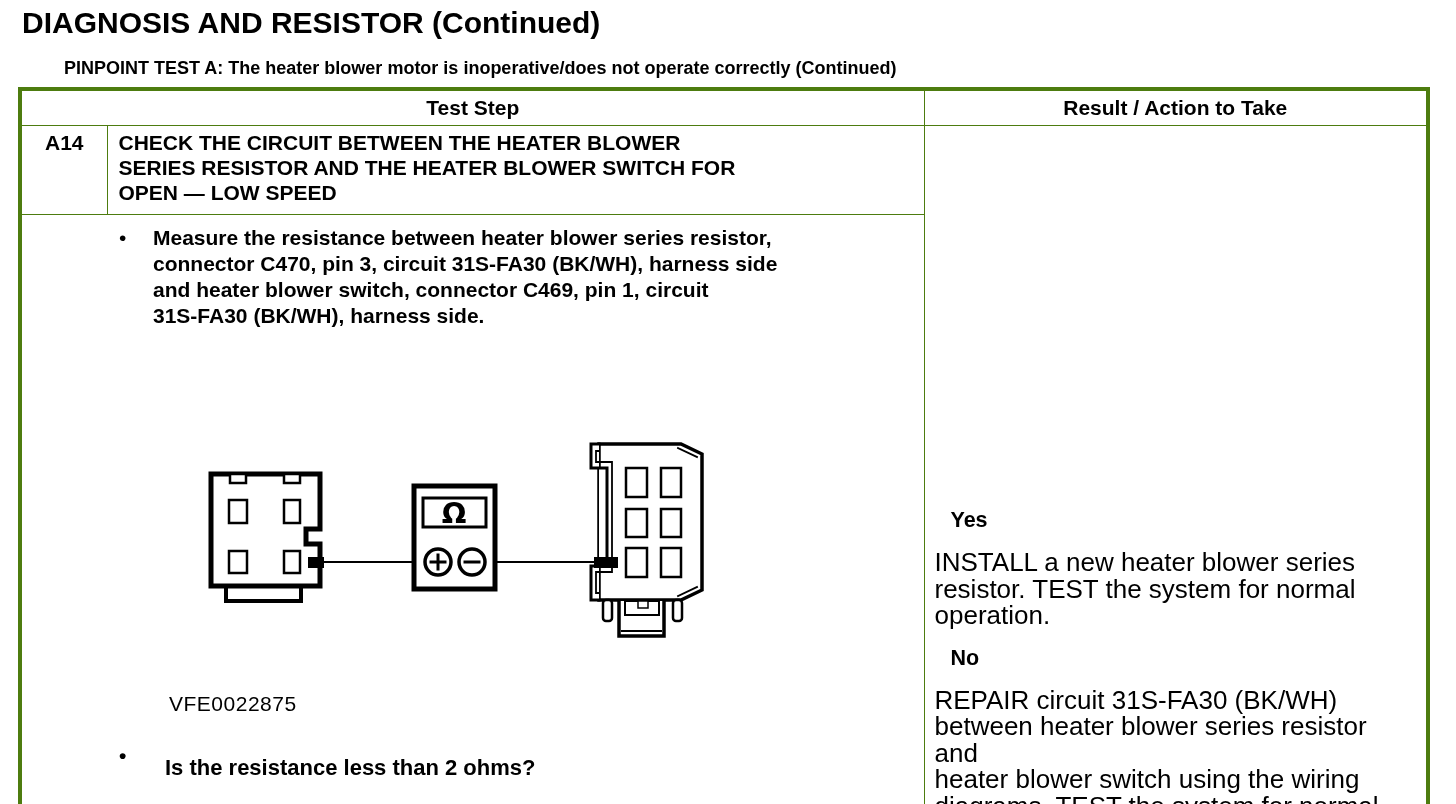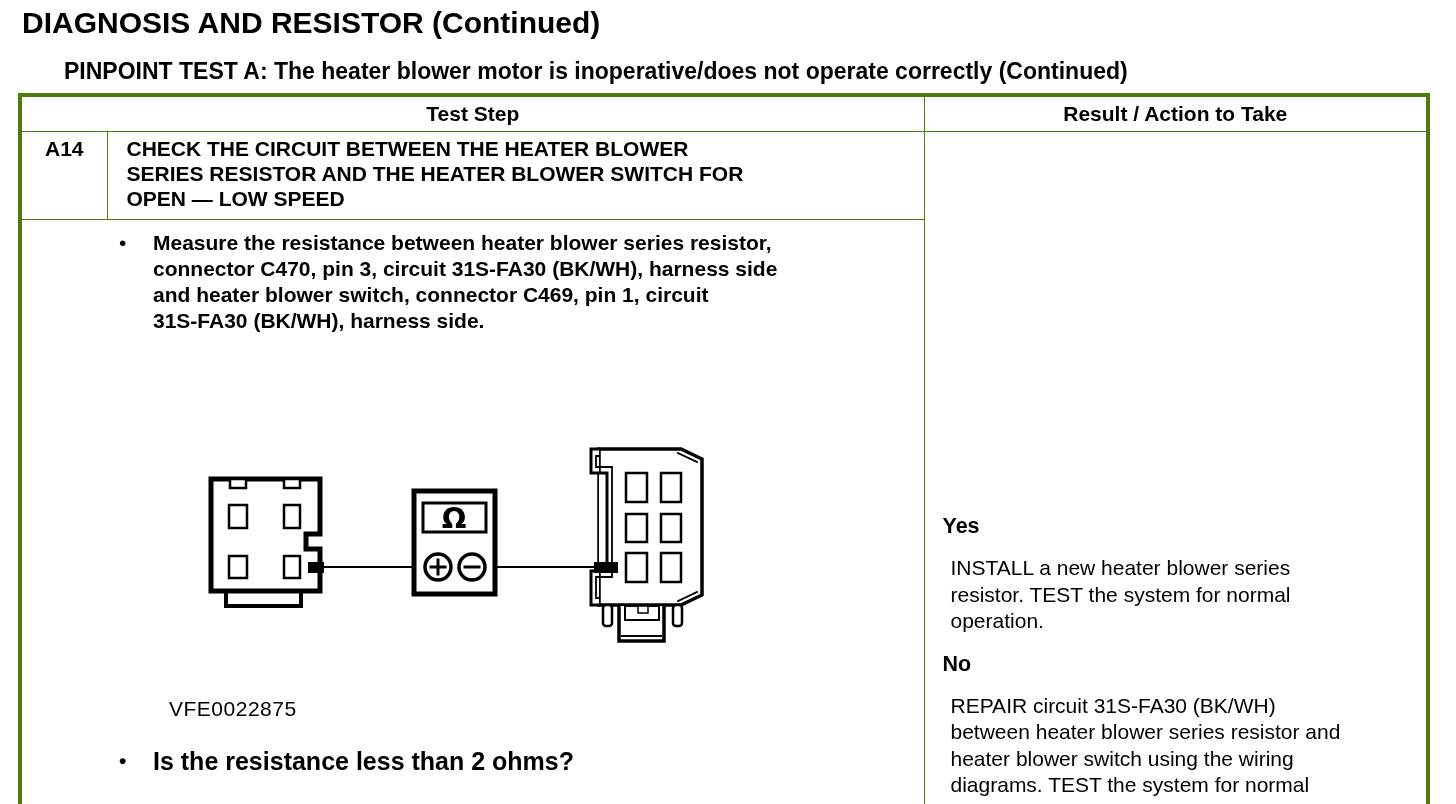--- a/index.html
+++ b/index.html
@@ -7,67 +7,67 @@
     width:1456px;height:804px;overflow:hidden;
     font-family:"Liberation Sans",sans-serif;color:#000;
     -webkit-font-smoothing:antialiased;
   }
   .page-title{
     margin:6px 0 0 22px;
     font-size:30px;font-weight:700;letter-spacing:0px;
   }
   .page-subtitle{
     margin:18px 0 0 64px;
-    font-size:23px;font-weight:700;
+    font-size:18px;font-weight:700;
   }
   table.pinpoint{
     border-collapse:collapse;table-layout:fixed;
     margin:8px 0 0 18px;width:1408px;
   }
   table.pinpoint,table.pinpoint th,table.pinpoint td{
     border:1px solid #4d7c0f;
   }
   table.pinpoint{border-width:4px;}
   th.col-head{
     font-size:21px;font-weight:700;text-align:center;vertical-align:middle;
     height:34px;padding:0;
   }
   td.step-id-cell{
     font-size:21px;font-weight:700;text-align:center;vertical-align:top;
     padding-top:5px;
   }
   td.step-title-cell{
     font-size:21px;font-weight:700;line-height:25px;
-    vertical-align:top;padding:4px 10px 0 19px;
+    vertical-align:top;padding:4px 10px 0 11px;
     white-space:pre-line;
   }
   tr.title-row{height:81px;}
   tr.body-row{height:570px;}
   td.body-cell{vertical-align:top;padding:0;}
   .body-inner{position:relative;width:100%;height:570px;}
   .bullet-row{position:absolute;display:flex;align-items:flex-start;}
   .bullet-row .bullet{width:14px;margin-right:20px;font-size:21px;line-height:26px;}
   .instruction-row{top:10px;left:97px;}
   .instruction-text{
     margin:0;font-size:21px;line-height:26px;font-weight:700;
     white-space:pre-line;width:760px;
   }
   .question-row{top:528px;left:97px;font-weight:700;}
   .question-row .bullet{font-weight:700;}
-  .question-text{margin:0;font-size:25px;line-height:26px;font-weight:700;}
+  .question-text{margin:12px;font-size:22px;line-height:26px;font-weight:700;}
   .figure-label{
     position:absolute;top:477px;left:147px;
     font-size:21px;letter-spacing:0.5px;
   }
   .diagram{position:absolute;top:222px;left:168px;}
   td.result-cell{vertical-align:top;padding:0;}
   .result-inner{margin:381px 0 0 0;padding:0 10px 0 10px;}
-  .result-answer{font-size:21.5px;font-weight:700;line-height:26px;margin:8px;}
+  .result-answer{font-size:21.5px;font-weight:700;line-height:26px;margin:16px;}
   .result-action{
-    font-size:21px;line-height:26.5px;margin:16px;font-weight:400;
+    font-size:26px;line-height:26.5px;margin:0;font-weight:400;
     white-space:pre-line;max-width:485px;
   }
   .result-block-no{margin-top:4px;}
 </style>
 </head>
 <body>
 
 <h1 class="page-title">DIAGNOSIS AND RESISTOR (Continued)</h1>
 <div class="page-subtitle">PINPOINT TEST A: The heater blower motor is inoperative/does not operate correctly (Continued)</div>
 

